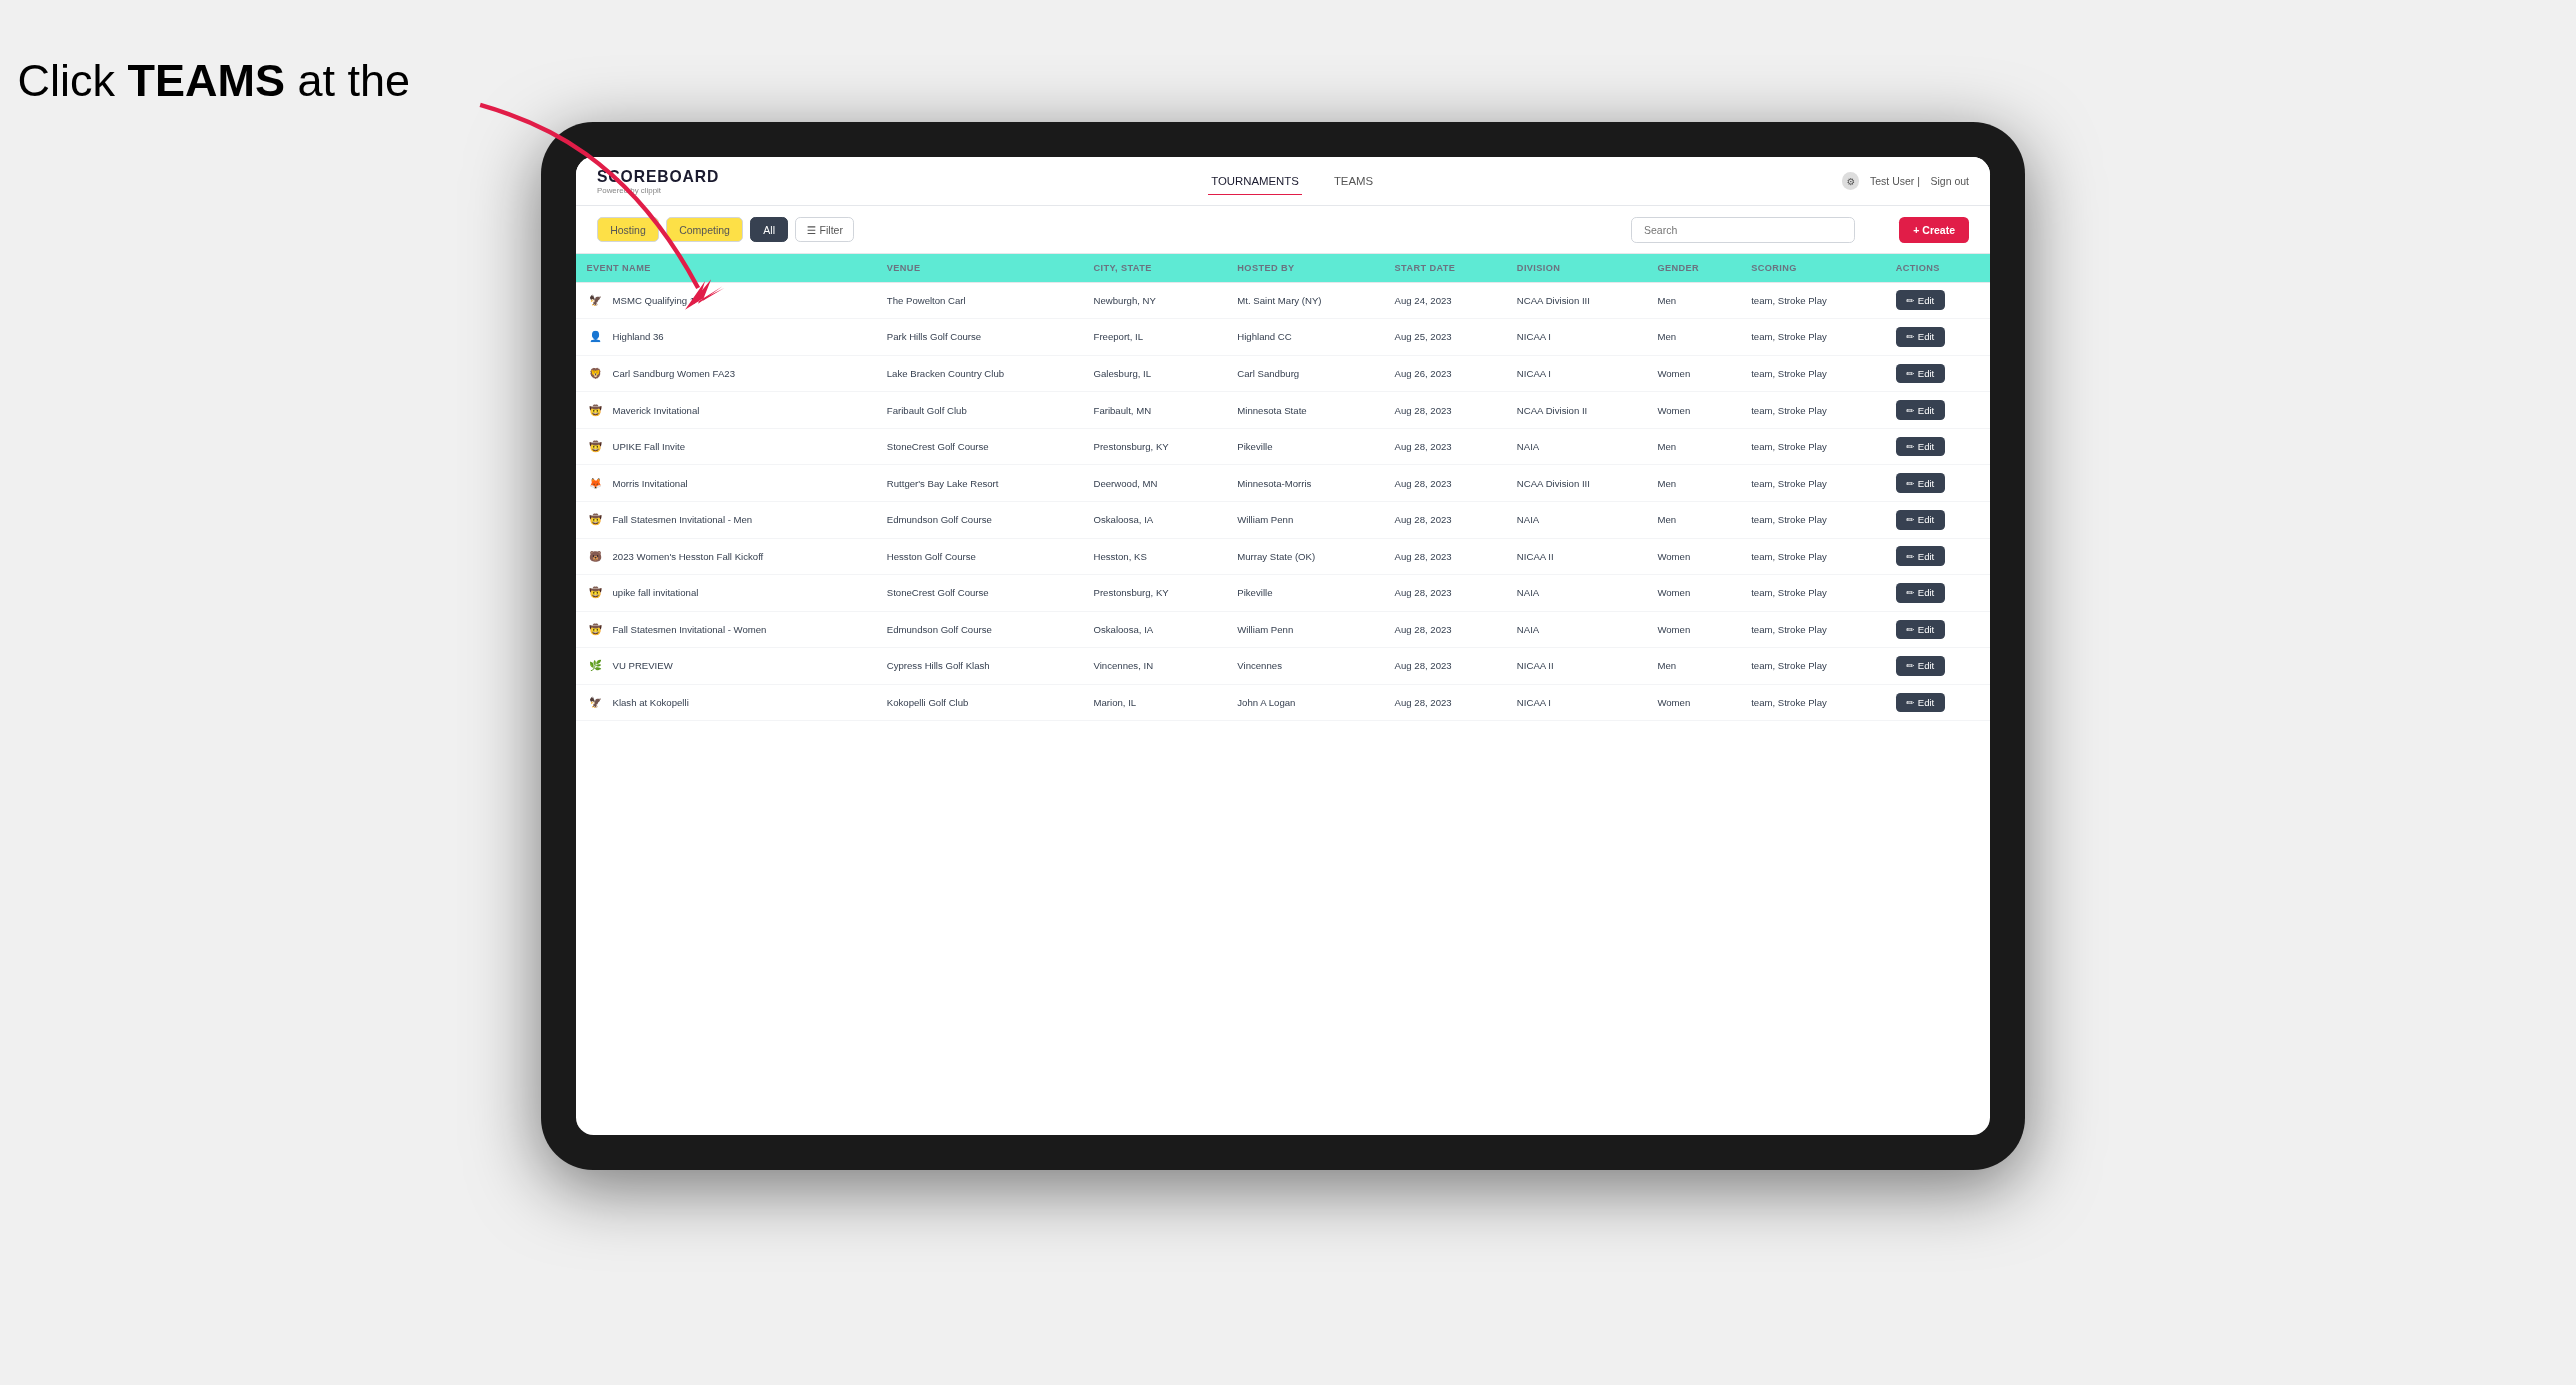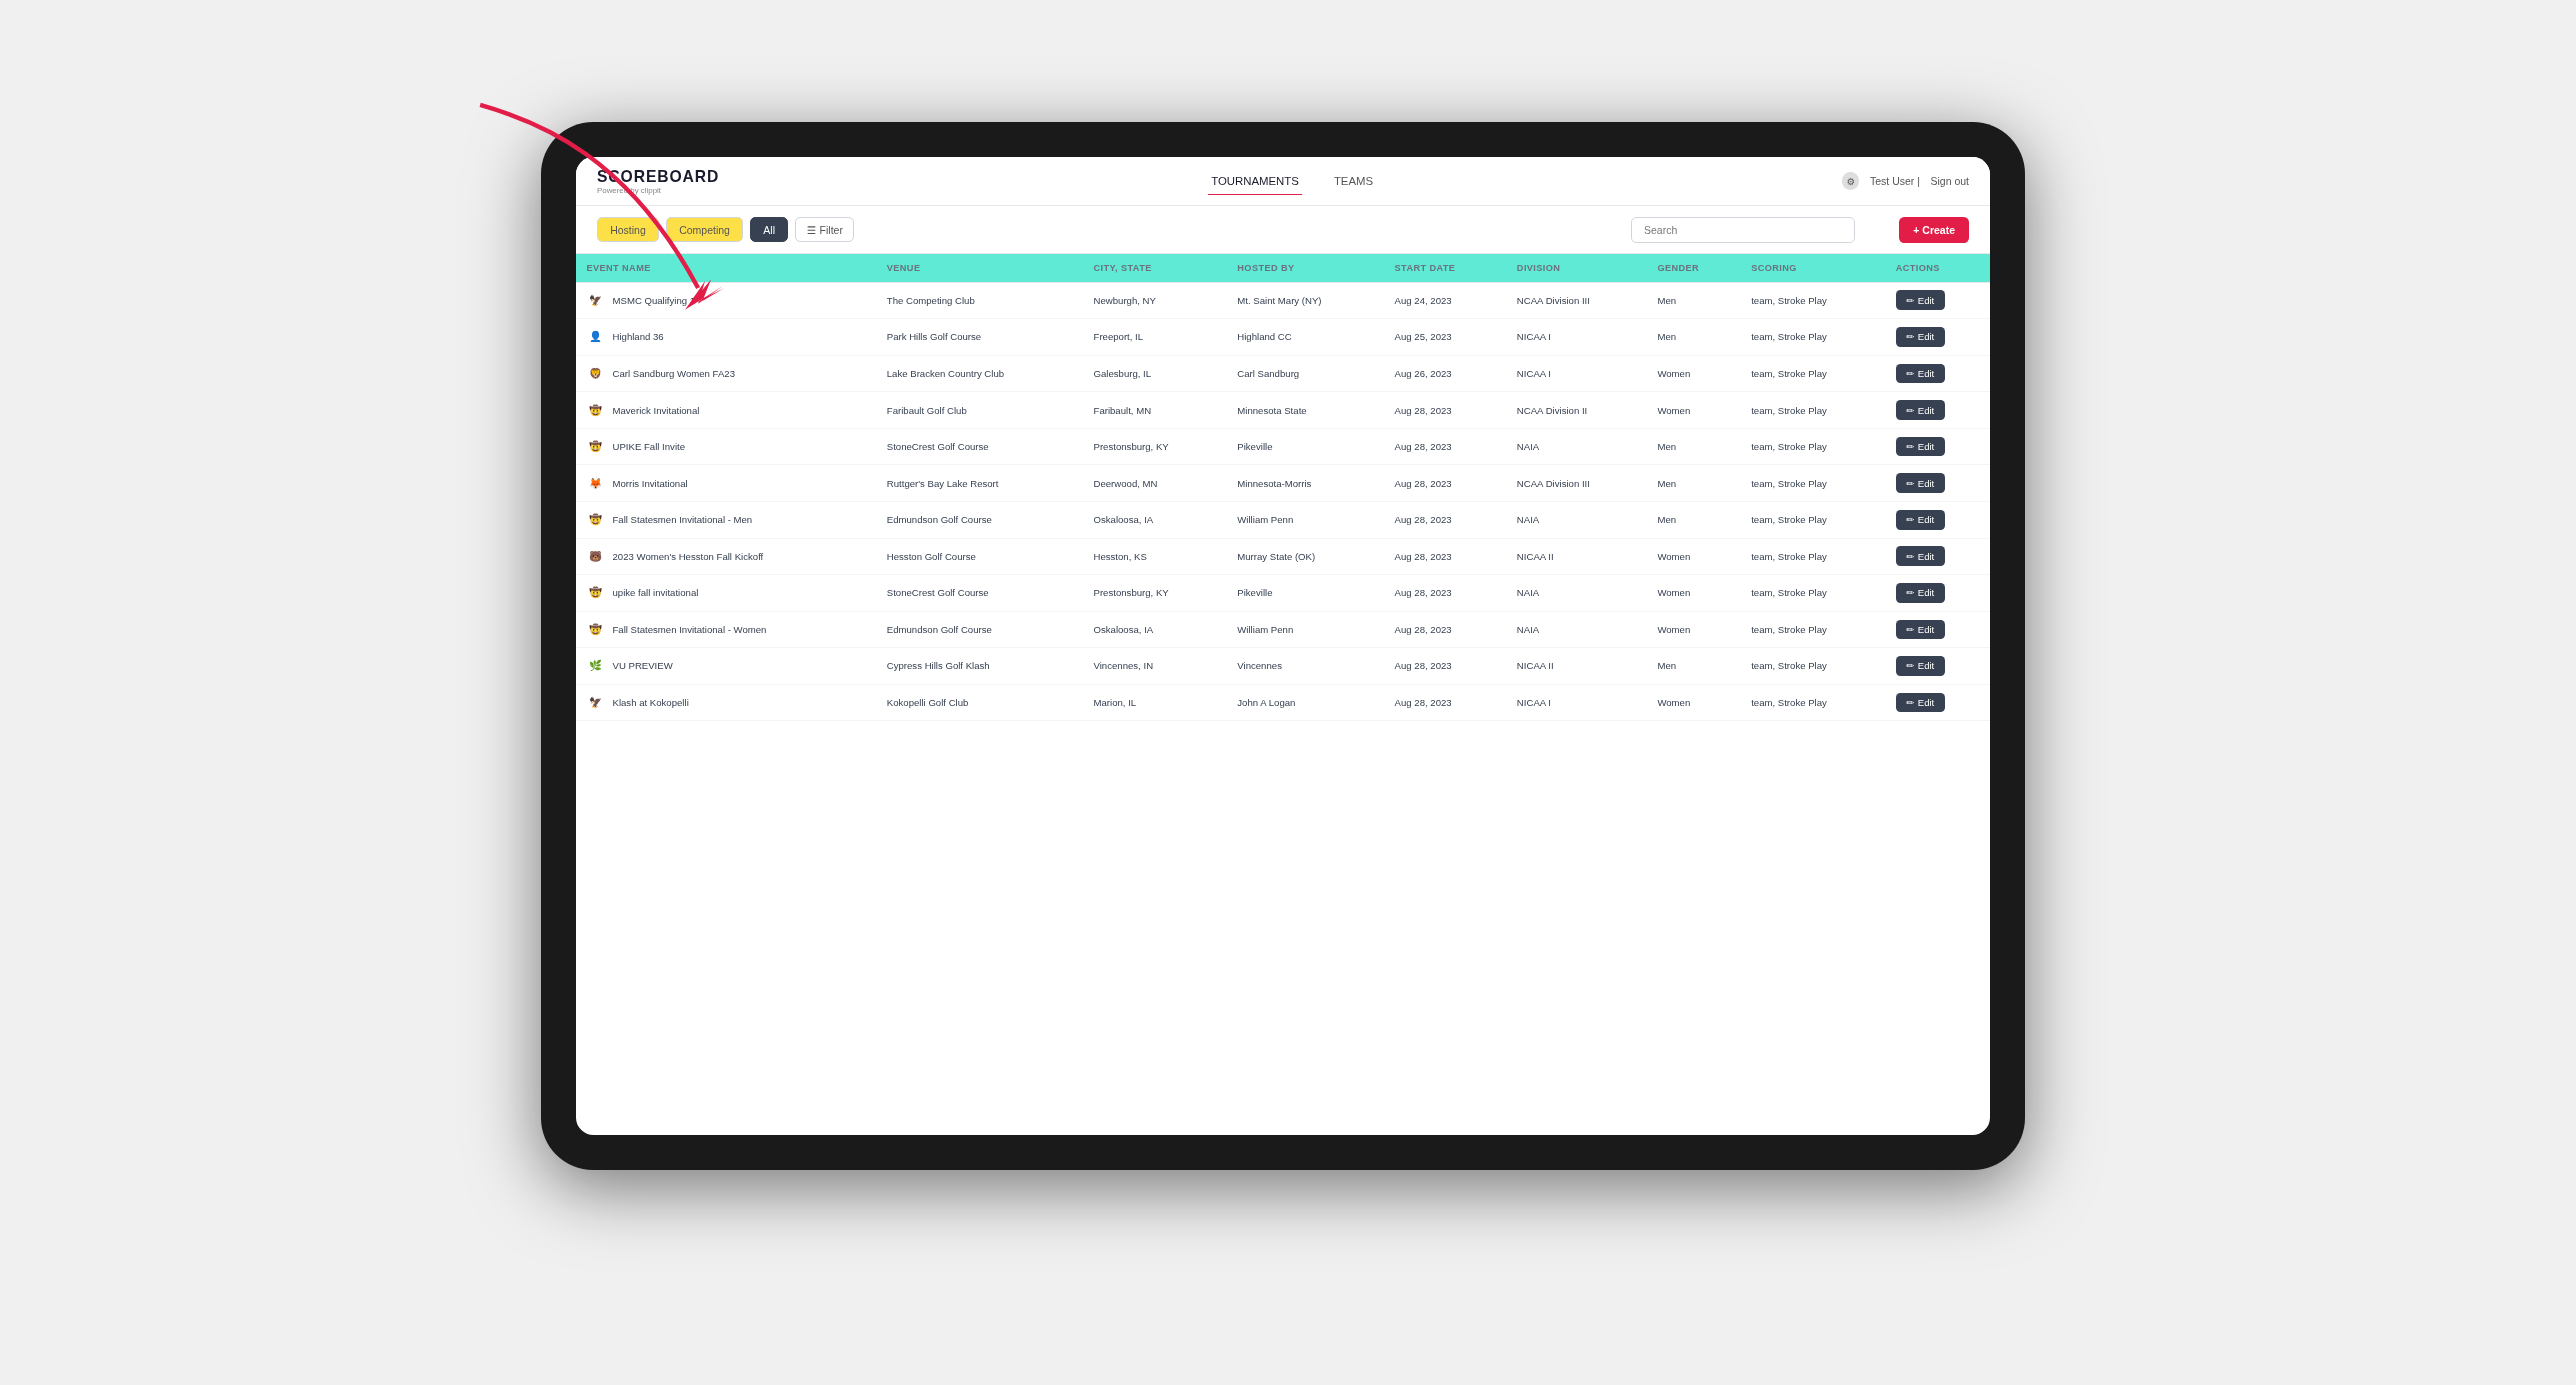--- a/index.html
+++ b/index.html
@@ -263,21 +263,21 @@
       display: flex;
       align-items: center;
       gap: 3.5px;
       white-space: nowrap;
     }
   </style>
 </head>
 <body>
 
 <div class="instruction">
-  <br>
+  <span>Click <strong>TEAMS</strong> at the</span><br>
 </div>
 
 <div class="arrow-container">
   <svg width="279" height="245" viewBox="0 0 320 280">
     <path d="M 30 20 C 100 40, 200 80, 280 230" stroke="#e11d48" stroke-width="5" fill="none"></path>
     <polygon points="270,250 295,220 285,245 310,230" fill="#e11d48"></polygon>
     <polygon points="265,255 288,222 280,248 308,228" fill="#e11d48"></polygon>
   </svg>
 </div>
 
@@ -336,21 +336,21 @@
         </thead>
         <tbody id="table-body">
 
         <tr>
     <td>
       <div class="event-name-cell">
         <span class="team-logo">🦅</span>
         <span>MSMC Qualifying 1</span>
       </div>
     </td>
-    <td>The Competing Club</td>
+    <td>The Powelton Carl</td>
     <td>Newburgh, NY</td>
     <td>Mt. Saint Mary (NY)</td>
     <td>Aug 24, 2023</td>
     <td>NCAA Division III</td>
     <td>Men</td>
     <td>team, Stroke Play</td>
     <td>
       <button class="edit-btn">
         <span>✏</span>
         Edit

